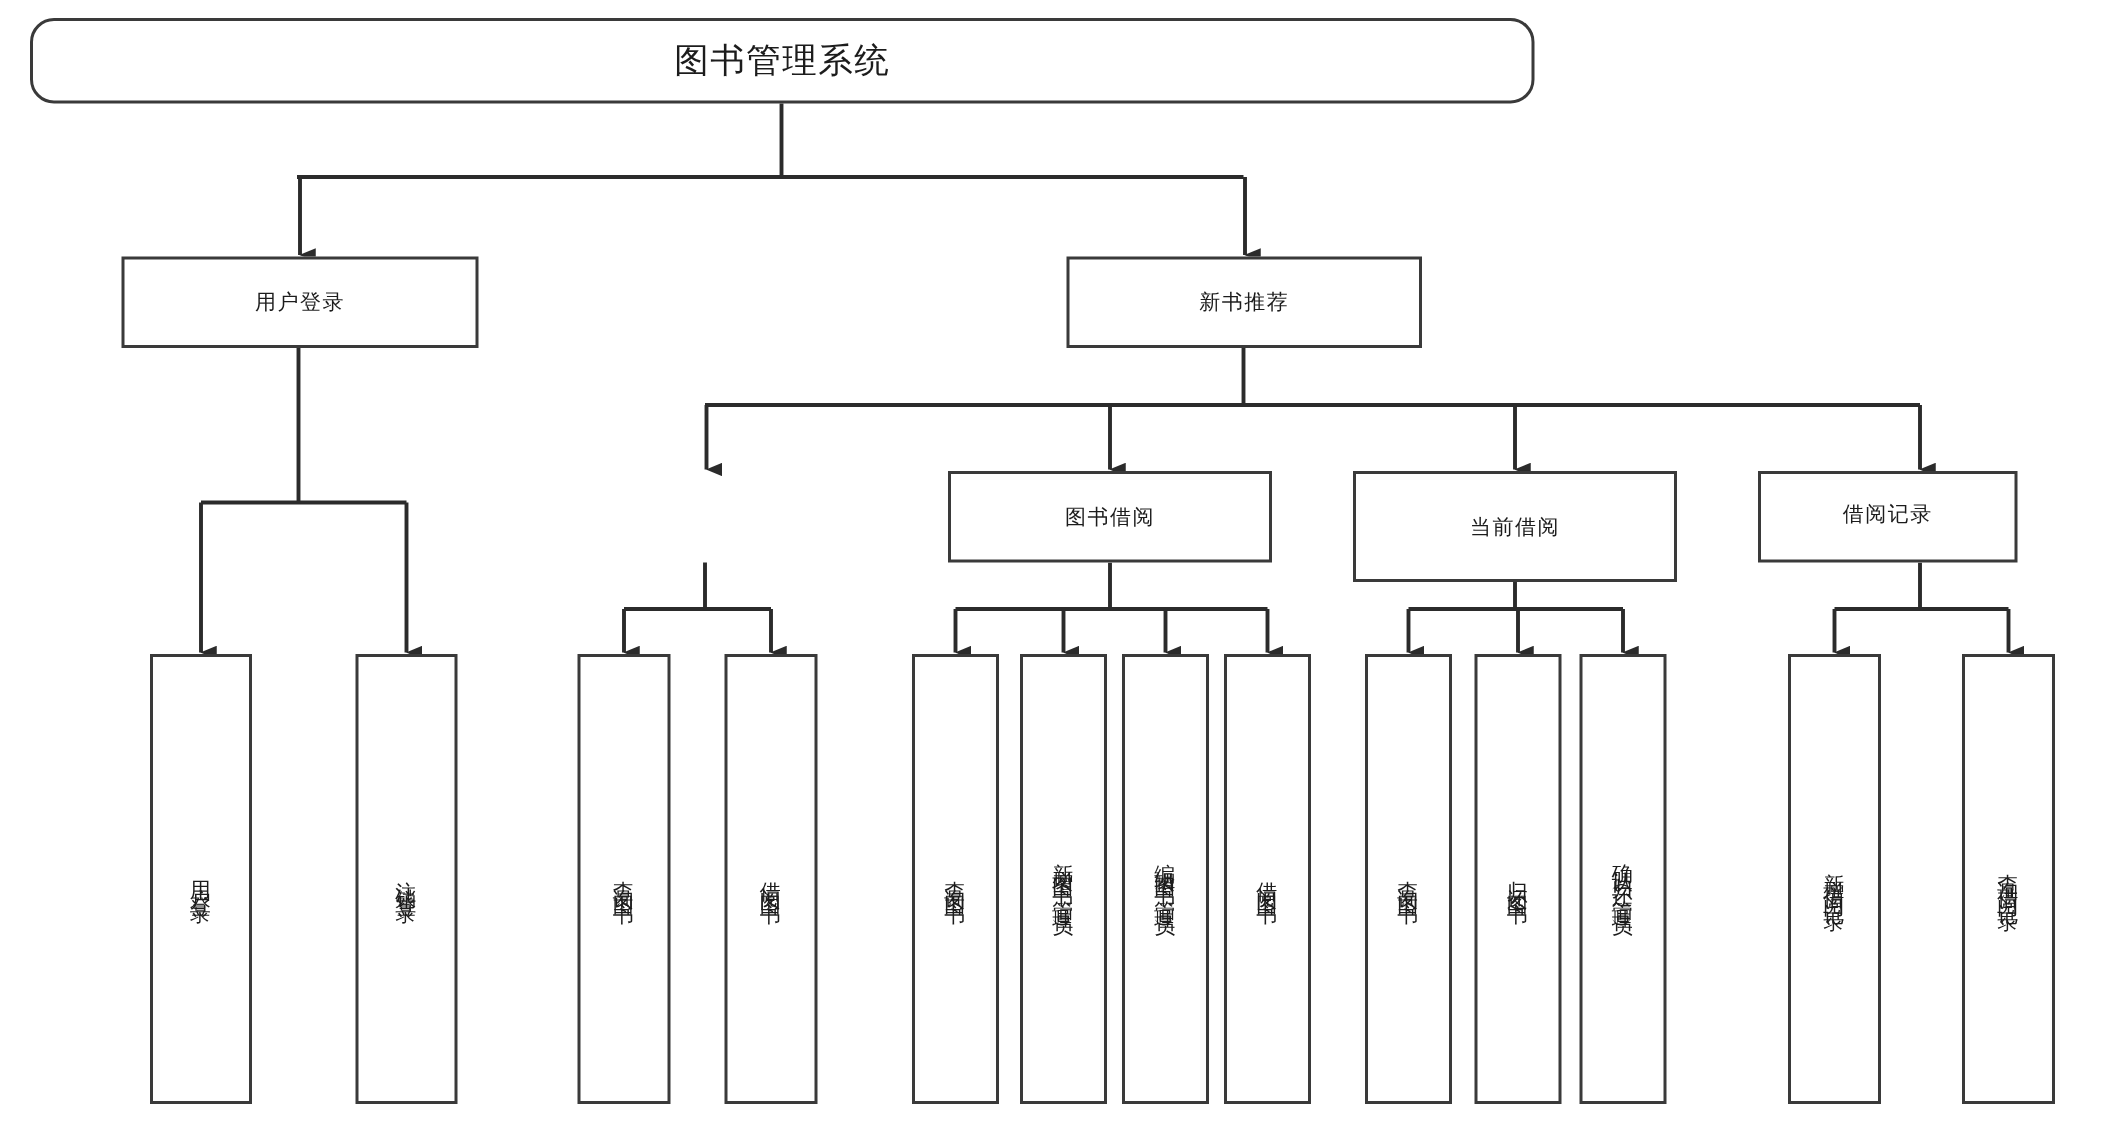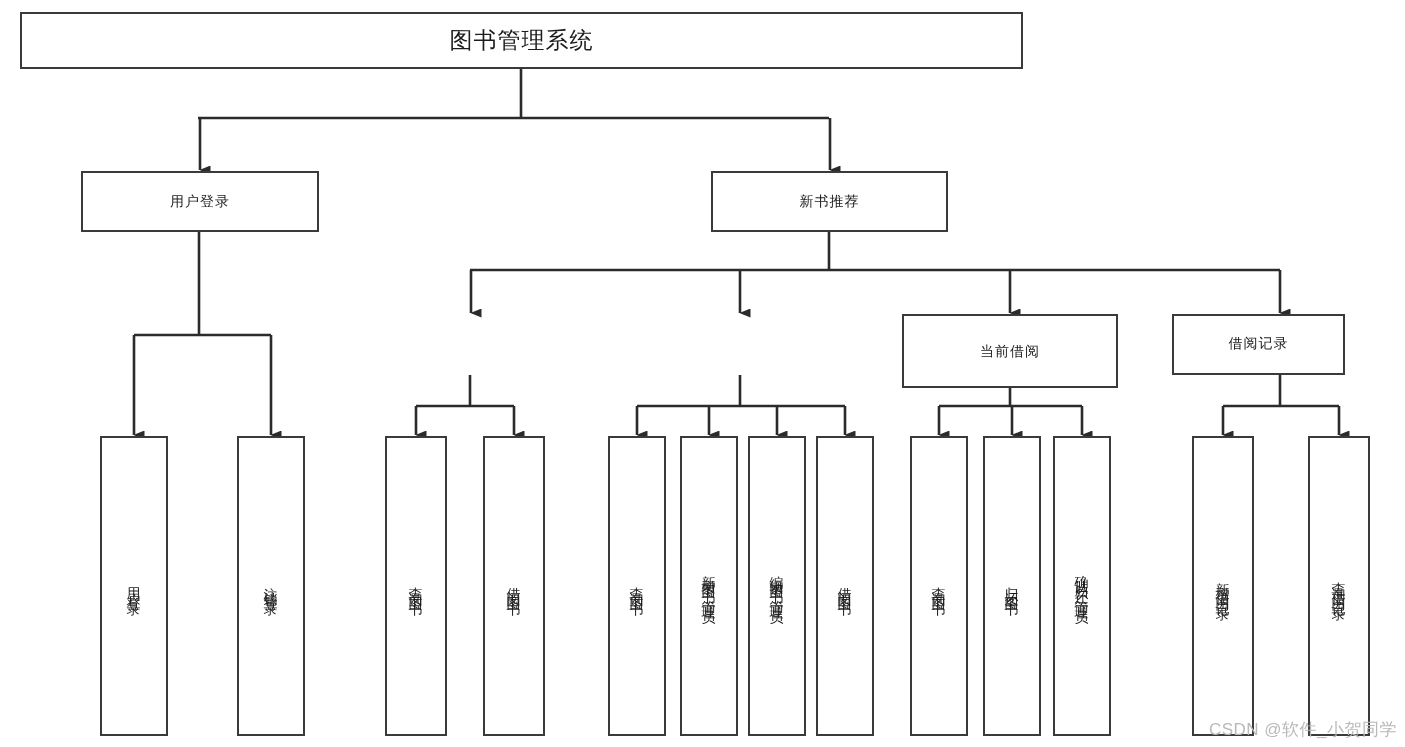--- a/index.html
+++ b/index.html
@@ -109,31 +109,34 @@
         <line x1="939" y1="406" x2="939" y2="435" marker-end="url(#arrowhead)"></line>
         <line x1="1012" y1="406" x2="1012" y2="435" marker-end="url(#arrowhead)"></line>
         <line x1="1082" y1="406" x2="1082" y2="435" marker-end="url(#arrowhead)"></line>
         <line x1="1280" y1="375" x2="1280" y2="406"></line>
         <line x1="1223" y1="406" x2="1339" y2="406"></line>
         <line x1="1223" y1="406" x2="1223" y2="435" marker-end="url(#arrowhead)"></line>
         <line x1="1339" y1="406" x2="1339" y2="435" marker-end="url(#arrowhead)"></line>
       </g>
   </svg>
 
-  <div class="node-box root" style="left: 20px; top: 12px; width: 1003px; height: 57px;">
+  <div class="node-box root" style="left: 20px; top: 12px; width: 1003px; height: 57px; border-radius: 16px;">
     <span class="node-label">图书管理系统</span>
   </div>
 
   <div class="node-box" style="left: 81px; top: 171px; width: 238px; height: 61px;">
     <span class="node-label">用户登录</span>
   </div>
   <div class="node-box" style="left: 711px; top: 171px; width: 237px; height: 61px;">
     <span class="node-label">新书推荐</span>
   </div>
 
+  <div class="node-box" style="left: 632px; top: 314px; width: 216px; height: 61px;">
+    <span class="node-label">图书借阅</span>
+  </div>
   <div class="node-box" style="left: 902px; top: 314px; width: 216px; height: 74px;">
     <span class="node-label">当前借阅</span>
   </div>
   <div class="node-box" style="left: 1172px; top: 314px; width: 173px; height: 61px; font-family: Liberation Mono, monospace;">
     <span class="node-label">借阅记录</span>
   </div>
 
   <div class="node-box vertical" style="left: 100px; top: 436px; width: 68px; height: 300px;">
     <span class="node-label">用户登录</span>
   </div>
@@ -167,14 +170,13 @@
   <div class="node-box vertical" style="left: 1053px; top: 436px; width: 58px; height: 300px;">
     <span class="node-label">确认归还（管理员）</span>
   </div>
   <div class="node-box vertical" style="left: 1192px; top: 436px; width: 62px; height: 300px;">
     <span class="node-label">新增借阅记录</span>
   </div>
   <div class="node-box vertical" style="left: 1308px; top: 436px; width: 62px; height: 300px;">
     <span class="node-label">查询借阅记录</span>
   </div>
 
-  <div id="watermark">CSDN @软件_小贺同学</div>
 </div>
 
 </body></html>

